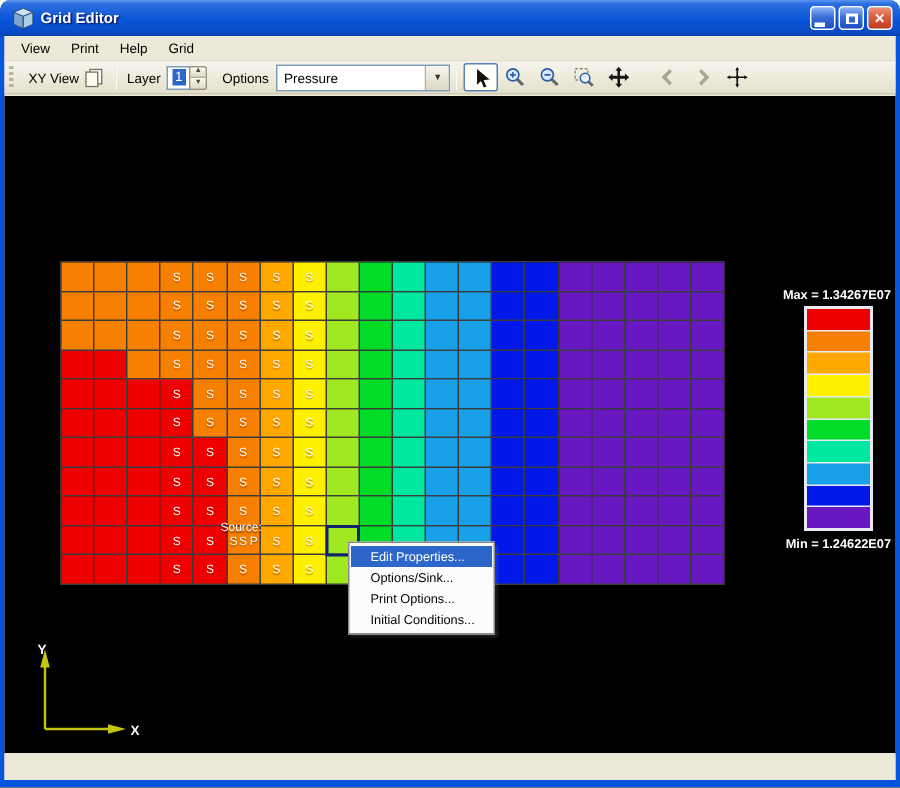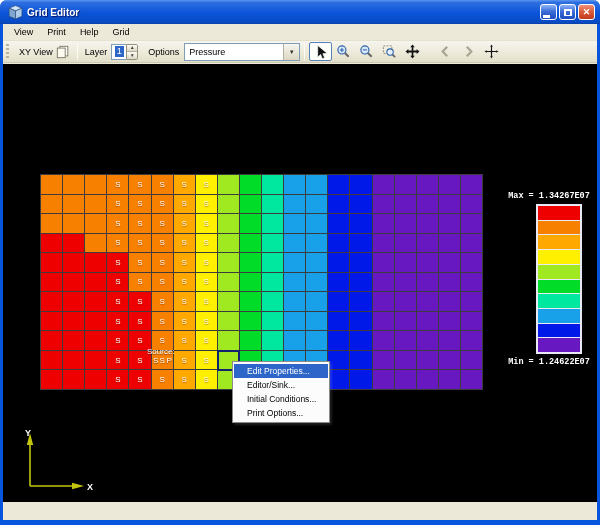--- a/index.html
+++ b/index.html
@@ -76,21 +76,21 @@
 
   
   .context-menu { position:absolute; left:229px; top:297px; width:98px;
     background:#FCFCFC; border:1px solid #8A8A8A; padding:2px 1px;
     box-shadow:2px 2px 2px rgba(255,255,255,.12); }
   .cm-item { height:14px; line-height:14px; font-size:8.5px; color:#000; padding-left:13px; }
   .cm-item.selected { background:#2E65C8; color:#fff; }
 
   
   .legend { position:absolute; right:3px; top:127px; width:90px; }
-  .legend-label { color:#fff; font-size:8.5px; font-weight:bold; text-align:center; white-space:nowrap;font-family:Liberation Mono, monospace; }
+  .legend-label { color:#fff; font-size:8.5px; font-weight:bold; text-align:right; white-space:nowrap; }
   .legend-bar { width:46px; height:150px; margin:3px 12px 3px auto; background:#E9E9F6;
     padding:2px; display:flex; flex-direction:column; gap:1px; }
   .legend-swatch { flex:1; }
 
   
   .axis-indicator { position:absolute; left:12px; top:356px; }
 
   
   .status-bar { position:absolute; left:0; bottom:0; width:594px; height:18px; background:#ECE9D8; }
 </style>
@@ -544,23 +544,23 @@
 
     <div class="source-annotation">
       <div>Source:</div>
       <div class="source-line2">S P</div>
     </div>
 
     <div class="selected-cell"></div>
 
     <div class="context-menu">
         <div class="cm-item selected">Edit Properties...</div>
-        <div class="cm-item">Editor/Sink...</div>
+        <div class="cm-item">Options/Sink...</div>
+        <div class="cm-item">Print Options...</div>
         <div class="cm-item">Initial Conditions...</div>
-        <div class="cm-item">Print Options...</div>
       </div>
 
     <div class="legend">
       <div class="legend-label">Max = 1.34267E07</div>
       <div class="legend-bar">
           <div class="legend-swatch" style="background: rgb(238, 0, 0);"></div>
           <div class="legend-swatch" style="background: rgb(248, 128, 0);"></div>
           <div class="legend-swatch" style="background: rgb(255, 168, 0);"></div>
           <div class="legend-swatch" style="background: rgb(255, 240, 0);"></div>
           <div class="legend-swatch" style="background: rgb(160, 232, 32);"></div>

